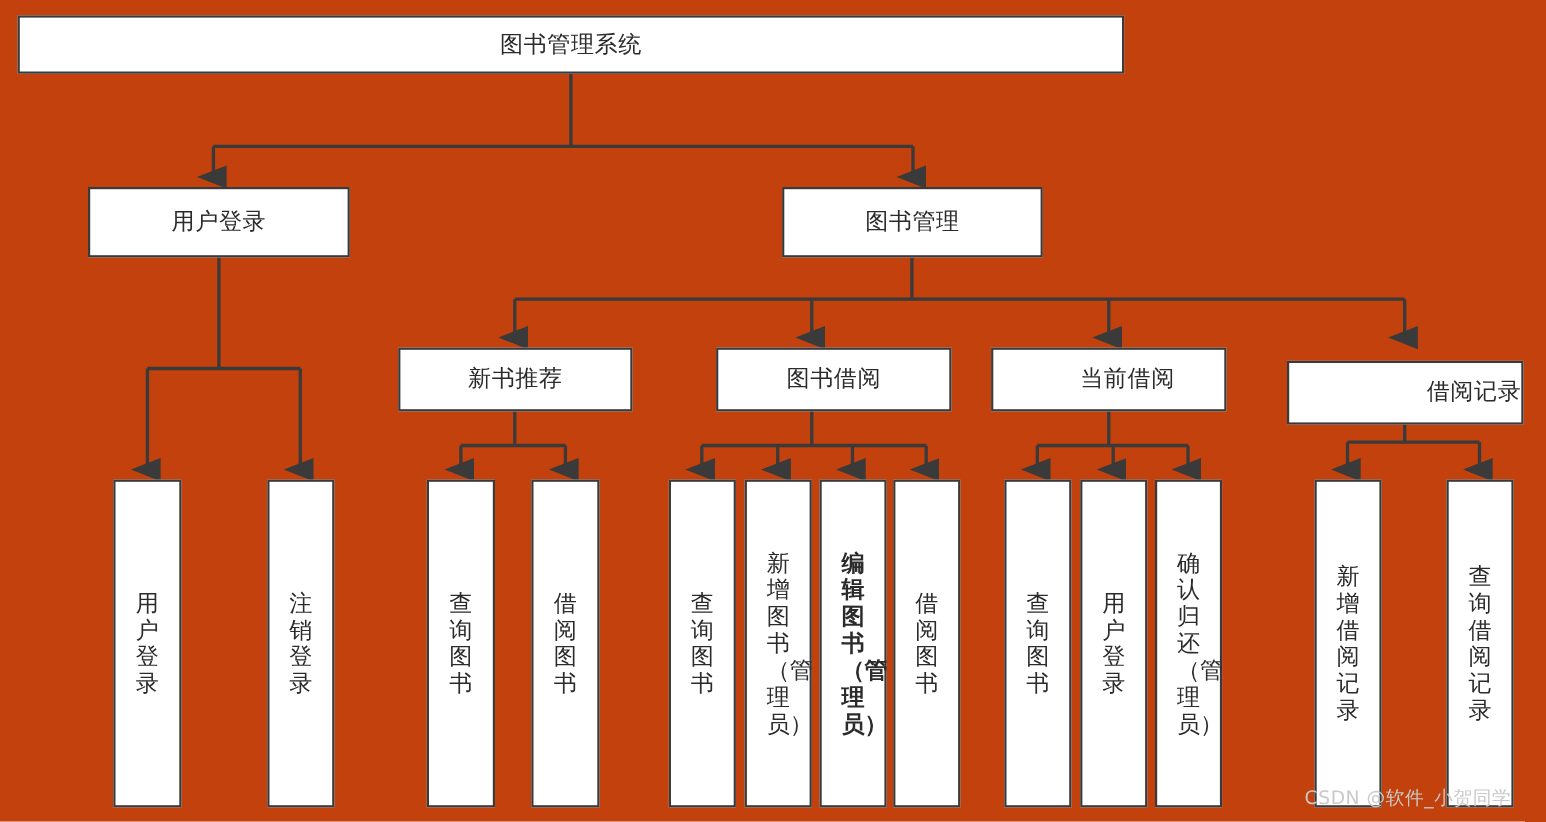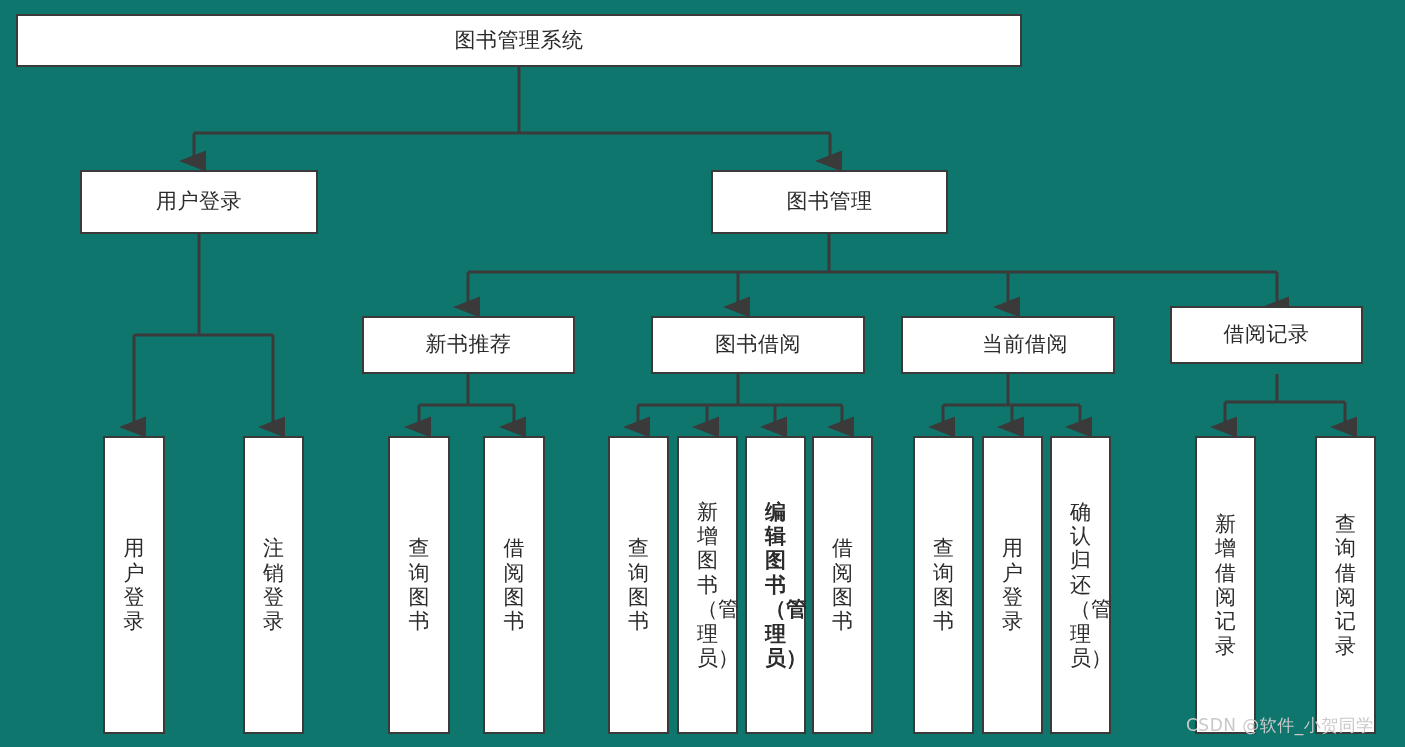--- a/index.html
+++ b/index.html
@@ -5,21 +5,21 @@
 <style>
   html, body {
     margin: 0;
     padding: 0;
     background: #ffffff;
   }
   #canvas {
     position: relative;
     width: 1405px;
     height: 747px;
-    background: #0f766e;
+    background: #c2410c;
     font-family: "DejaVu Sans", "Liberation Sans", sans-serif;
     overflow: hidden;
   }
   #edges {
     position: absolute;
     left: 0;
     top: 0;
     width: 1405px;
     height: 747px;
     pointer-events: none;
@@ -138,21 +138,21 @@
 
   <div class="node" style="left:362px; top:316px; width:213px; height:58px;">
     <span class="label-h">新书推荐</span>
   </div>
   <div class="node" style="left:631px; top:316px; width:214px; height:58px;margin-left:20px;">
     <span class="label-h">图书借阅</span>
   </div>
   <div class="node" style="left:901px; top:316px; width:214px; height:58px;padding-left:34px;">
     <span class="label-h">当前借阅</span>
   </div>
-  <div class="node" style="left:1170px; top:306px; width:193px; height:58px;">
+  <div class="node" style="left:1170px; top:328px; width:215px; height:58px;justify-content:flex-end;">
     <span class="label-h">借阅记录</span>
   </div>
 
   <div class="node leaf" style="left:103px; top:436px; width:62px; height:298px;">
     <span class="label-v">用户登录</span>
   </div>
   <div class="node leaf" style="left:243px; top:436px; width:61px; height:298px;">
     <span class="label-v">注销登录</span>
   </div>
   <div class="node leaf" style="left:388px; top:436px; width:62px; height:298px;">

